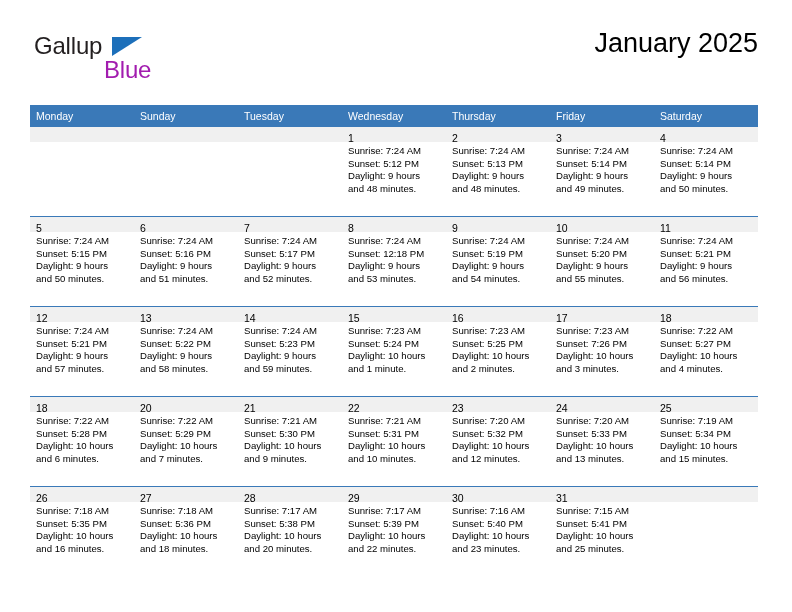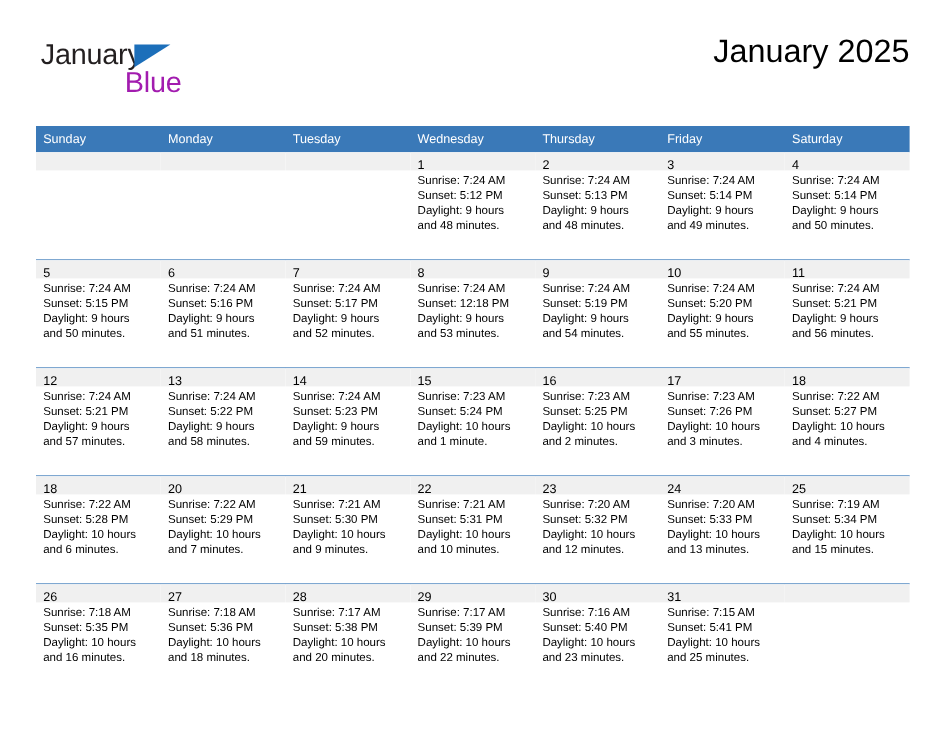--- a/index.html
+++ b/index.html
@@ -149,35 +149,35 @@
   }
 </style>
 </head>
 <body>
 
 <div class="page">
 
   <div class="header">
 
     <div class="logo">
-      <span class="logo-general">January</span>
+      <span class="logo-general">Gallup</span>
       <span class="logo-tri"></span>
       <span class="logo-blue">Blue</span>
     </div>
 
     <div class="title-block">
       <div class="cal-title">January 2025</div>
     </div>
 
   </div>
 
   <div class="calendar">
     <div class="dow-row" id="dow-row">
+        <div class="dow-cell">Monday</div>
         <div class="dow-cell">Sunday</div>
-        <div class="dow-cell">Monday</div>
         <div class="dow-cell">Tuesday</div>
         <div class="dow-cell">Wednesday</div>
         <div class="dow-cell">Thursday</div>
         <div class="dow-cell">Friday</div>
         <div class="dow-cell">Saturday</div>
       </div>
     <div id="weeks-container">
         <div class="week-row first">
           <div class="day-cell empty">
             <div class="day-num-strip"><span class="day-num"></span></div>

